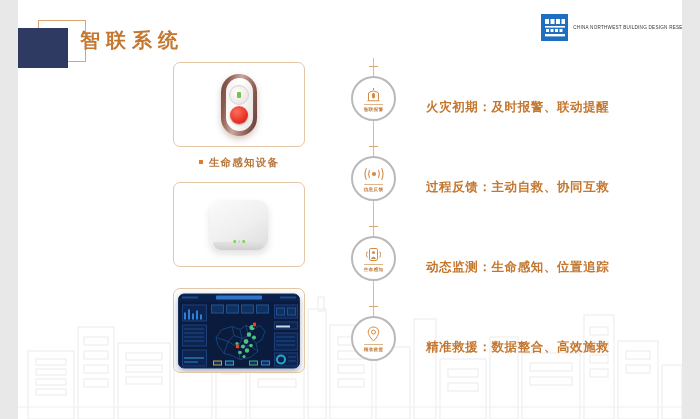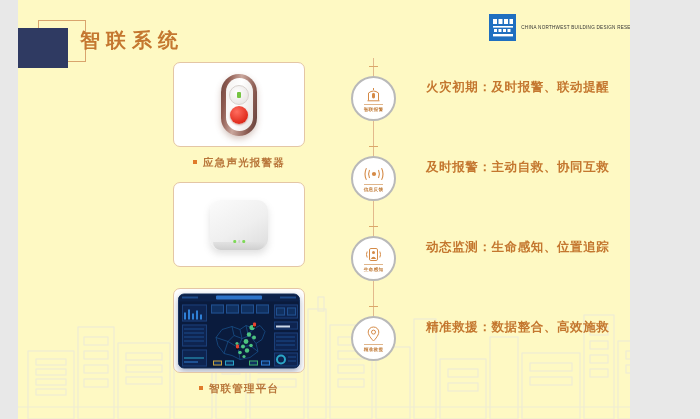--- a/index.html
+++ b/index.html
@@ -2,22 +2,22 @@
 <html><head>
 <meta charset="utf-8">
 <style>
   html,body{margin:0;padding:0;}
   body{
     width:700px;height:419px;overflow:hidden;
     background:#e8e8e8;
     font-family:"Liberation Sans","DejaVu Sans",sans-serif;
   }
   .slide{
-    position:absolute;left:18px;top:0;width:612px;height:419px;
-    background:#fef9c3;overflow:hidden;
+    position:absolute;left:18px;top:0;width:664px;height:419px;
+    background:#ffffff;overflow:hidden;
   }
   .edge-left{position:absolute;left:0;top:0;width:18px;height:419px;background:#e8e8e8;}
   .edge-right{position:absolute;left:682px;top:0;width:18px;height:419px;background:#e8e8e8;}
 
   
   .city{position:absolute;left:0;bottom:0;width:664px;height:130px;opacity:.55;pointer-events:none;}
 
   
   .hdr-sq-outline{
     position:absolute;left:20px;top:20px;width:48px;height:42px;
@@ -144,21 +144,21 @@
     display:flex;flex-direction:column;align-items:center;justify-content:center;
     position:relative;
   }
   .node-icon{height:17px;display:flex;align-items:center;justify-content:center;color:#d58a46;}
   .node-rule{width:19px;height:1px;background:#e0b58a;margin:1.5px 0 1.5px;}
   .node-lbl{
     font-size:4.6px;color:#c4803f;font-weight:bold;letter-spacing:.3px;white-space:nowrap;
     font-family:"DejaVu Sans","Liberation Sans",sans-serif;
   }
   .node-text{
-    position:absolute;left:75px;top:3px;white-space:nowrap;
+    position:absolute;left:75px;top:23px;white-space:nowrap;
     font-size:12.5px;font-weight:bold;color:#c4772f;letter-spacing:.6px;
     font-family:"DejaVu Sans","Liberation Sans",sans-serif;
   }
 </style>
 </head>
 <body>
 
 <div class="edge-left"></div>
 <div class="edge-right"></div>
 
@@ -247,21 +247,21 @@
     <div class="dev-card">
       <div class="alarm-body">
         <div class="alarm-inner">
           <div class="alarm-grill">
               <div class="alarm-led"></div>
             </div>
           <div class="alarm-btn"></div>
         </div>
       </div>
     </div>
-    <div class="dev-cap"><span class="dev-bullet"></span><span>应急声光报警器</span></div>
+    <div class="dev-cap"><span class="dev-bullet"></span><span>生命感知设备</span></div>
   </div>
 
   <div class="dev" style="top:182px;">
     <div class="dev-card">
       <div class="sensor">
         <div class="sensor-lip"></div>
         <div class="sensor-leds">
           <div class="sled" style="background:#7ed957;"></div>
           <div class="sled" style="background:#cfcfcf;"></div>
           <div class="sled" style="background:#7ed957;"></div>
@@ -340,21 +340,20 @@
         <div class="panel" style="left:95px;top:38px;width:24px;height:18px;"></div>
         <div class="mini-txt" style="left:97px;top:42px;width:19px;"></div>
         <div class="mini-txt" style="left:97px;top:46px;width:19px;"></div>
         <div class="mini-txt" style="left:97px;top:50px;width:19px;"></div>
         <div class="panel" style="left:95px;top:58px;width:24px;height:14px;"></div>
         <div class="gauge" style="left:97px;top:60px;width:10px;height:10px;"></div>
         <div class="mini-txt" style="left:109px;top:62px;width:8px;"></div>
         <div class="mini-txt" style="left:109px;top:66px;width:8px;"></div>
       </div>
     </div>
-    <div class="dev-cap"><span class="dev-bullet"></span><span>智联管理平台</span></div>
   </div>
 
   <div class="tl-line"></div>
   <div class="tl-tick" style="top:66px;"></div>
   <div class="tl-tick" style="top:146px;"></div>
   <div class="tl-tick" style="top:226px;"></div>
   <div class="tl-tick" style="top:306px;"></div>
 
   <div class="node" style="top:76px;">
     <div class="node-circle">
@@ -383,21 +382,21 @@
             <path d="M5.4 3.4 Q3.8 7 5.4 10.6"></path>
             <path d="M17.8 1.6 Q20.2 7 17.8 12.4"></path>
             <path d="M14.6 3.4 Q16.2 7 14.6 10.6"></path>
           </g>
           <circle cx="10" cy="7" r="2.1" fill="#d58a46"></circle>
         </svg>
       </div>
       <div class="node-rule"></div>
       <div class="node-lbl">信息反馈</div>
     </div>
-    <div class="node-text">及时报警：主动自救、协同互救</div>
+    <div class="node-text">过程反馈：主动自救、协同互救</div>
   </div>
 
   <div class="node" style="top:236px;">
     <div class="node-circle">
       <div class="node-icon">
         <svg width="15" height="15" viewBox="0 0 15 15">
           <g stroke="#d58a46" stroke-width="1" fill="none">
             <rect x="3.5" y="1.5" width="8" height="12" rx="1.4"></rect>
             <path d="M1.2 4.5 Q-0.4 7.5 1.2 10.5"></path>
             <path d="M13.8 4.5 Q15.4 7.5 13.8 10.5"></path>

